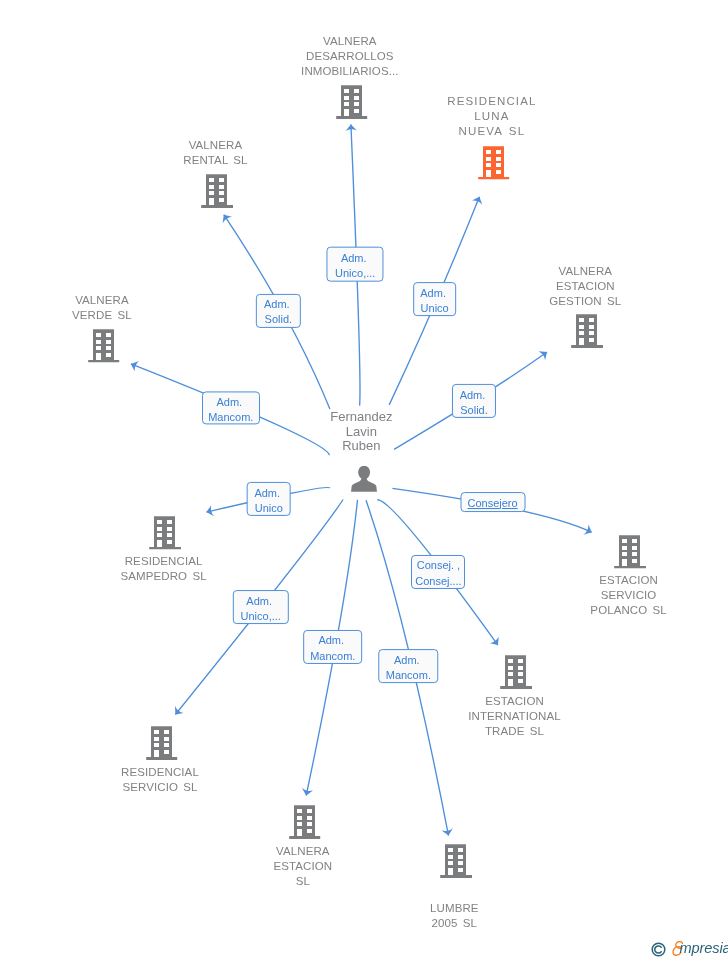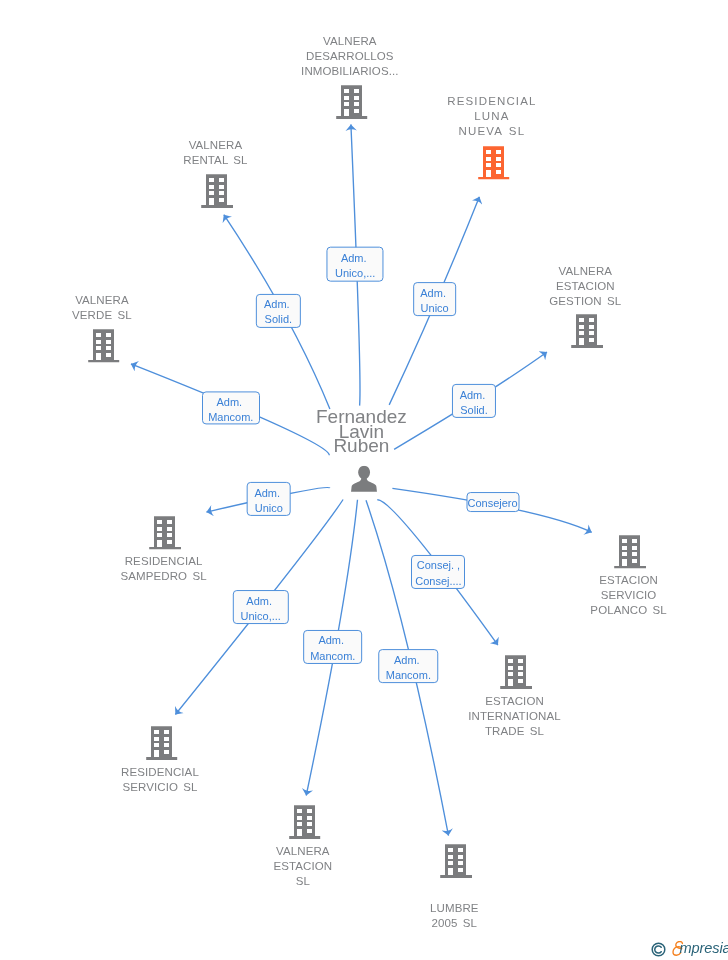--- a/index.html
+++ b/index.html
@@ -7,21 +7,21 @@
   body{width:728px;height:960px;overflow:hidden;
        font-family:"Liberation Sans",sans-serif;}
   #stage{position:relative;width:728px;height:960px;background:#ffffff;overflow:hidden;padding-left:35px;}
   svg#edges{position:absolute;left:0;top:0;width:728px;height:960px;}
   .node{position:absolute;width:0;height:0;}
   .node .ico{position:absolute;left:0;top:0;transform:translate(-50%,-50%);line-height:0;}
   .node .lbl{position:absolute;left:0;transform:translateX(-50%);
              text-align:center;white-space:nowrap;color:#808285;
              font-size:11.5px;line-height:15px;letter-spacing:0.1px;word-spacing:2px;}
   .node.main .lbl{font-size:11.5px;line-height:15px;letter-spacing:1.15px;}
-  .node.person .lbl{font-size:19px;line-height:14.5px;letter-spacing:0;word-spacing:0;}
+  .node.person .lbl{font-size:13px;line-height:14.5px;letter-spacing:0;word-spacing:0;}
   .elabel{position:absolute;transform:translate(-50%,-50%);
           border:1.2px solid #4e8fdb;border-radius:4px;background:#fafafa;
           color:#3a80d6;font-size:11px;line-height:15.3px;text-align:center;
           padding-top:2.6px;white-space:pre;box-sizing:border-box;
           display:flex;flex-direction:column;justify-content:flex-start;align-items:center;}
   #wm{position:absolute;left:651px;top:942px;width:78px;height:20px;}
   #wm .cp{position:absolute;left:0px;top:0px;line-height:0;}
   #wm .escript{position:absolute;left:20.5px;top:-1.2px;line-height:0;}
   #wm .brand{position:absolute;left:28.4px;top:-2.3px;
              font-family:Liberation Sans, sans-serif;font-style:italic;font-size:14.6px;
@@ -266,21 +266,21 @@
         </div>
       </div>
     </div>
   <div id="edge-label-layer">
       <div class="elabel" style="left: 355.25px; top: 264px; width: 57.1px; height: 34.7px;"><div>Adm. </div><div>Unico,...</div></div>
       <div class="elabel" style="left: 278.35px; top: 310.5px; width: 44.3px; height: 34.2px;"><div>Adm. </div><div>Solid.</div></div>
       <div class="elabel" style="left: 434.65px; top: 299.3px; width: 43.7px; height: 33.8px;"><div>Adm. </div><div>Unico</div></div>
       <div class="elabel" style="left: 230.8px; top: 408px; width: 58px; height: 33.2px;"><div>Adm. </div><div>Mancom.</div></div>
       <div class="elabel" style="left: 474px; top: 401.3px; width: 44.1px; height: 34.2px;"><div>Adm. </div><div>Solid.</div></div>
       <div class="elabel" style="left: 268.75px; top: 499.2px; width: 44.7px; height: 34.2px;"><div>Adm. </div><div>Unico</div></div>
-      <div class="elabel" style="left: 492.6px; top: 502.2px; width: 53px; height: 19.9px;"><div>Consejero</div></div>
+      <div class="elabel" style="left: 492.6px; top: 502.2px; width: 65px; height: 19.9px; text-decoration: underline;"><div>Consejero</div></div>
       <div class="elabel" style="left: 260.7px; top: 607.35px; width: 56.4px; height: 33.9px;"><div>Adm. </div><div>Unico,...</div></div>
       <div class="elabel" style="left: 332.75px; top: 646.65px; width: 59.7px; height: 34.1px;"><div>Adm. </div><div>Mancom.</div></div>
       <div class="elabel" style="left: 408.35px; top: 666.3px; width: 59.5px; height: 33.8px;"><div>Adm. </div><div>Mancom.</div></div>
       <div class="elabel" style="left: 438.45px; top: 571.65px; width: 54px; height: 34.1px;"><div>Consej. ,</div><div>Consej....</div></div>
     </div>
   <div id="wm">
     <span class="cp" title="copyright">
       <svg width="15" height="15" viewBox="0 0 15 15">
           <circle cx="7.5" cy="7.5" r="6.3" fill="none" stroke="#2a6378" stroke-width="1.5"></circle>
           <path d="M10.2 5.3 A3.6 3.6 0 1 0 10.2 9.7" fill="none" stroke="#2a6378" stroke-width="1.5" stroke-linecap="round"></path>

